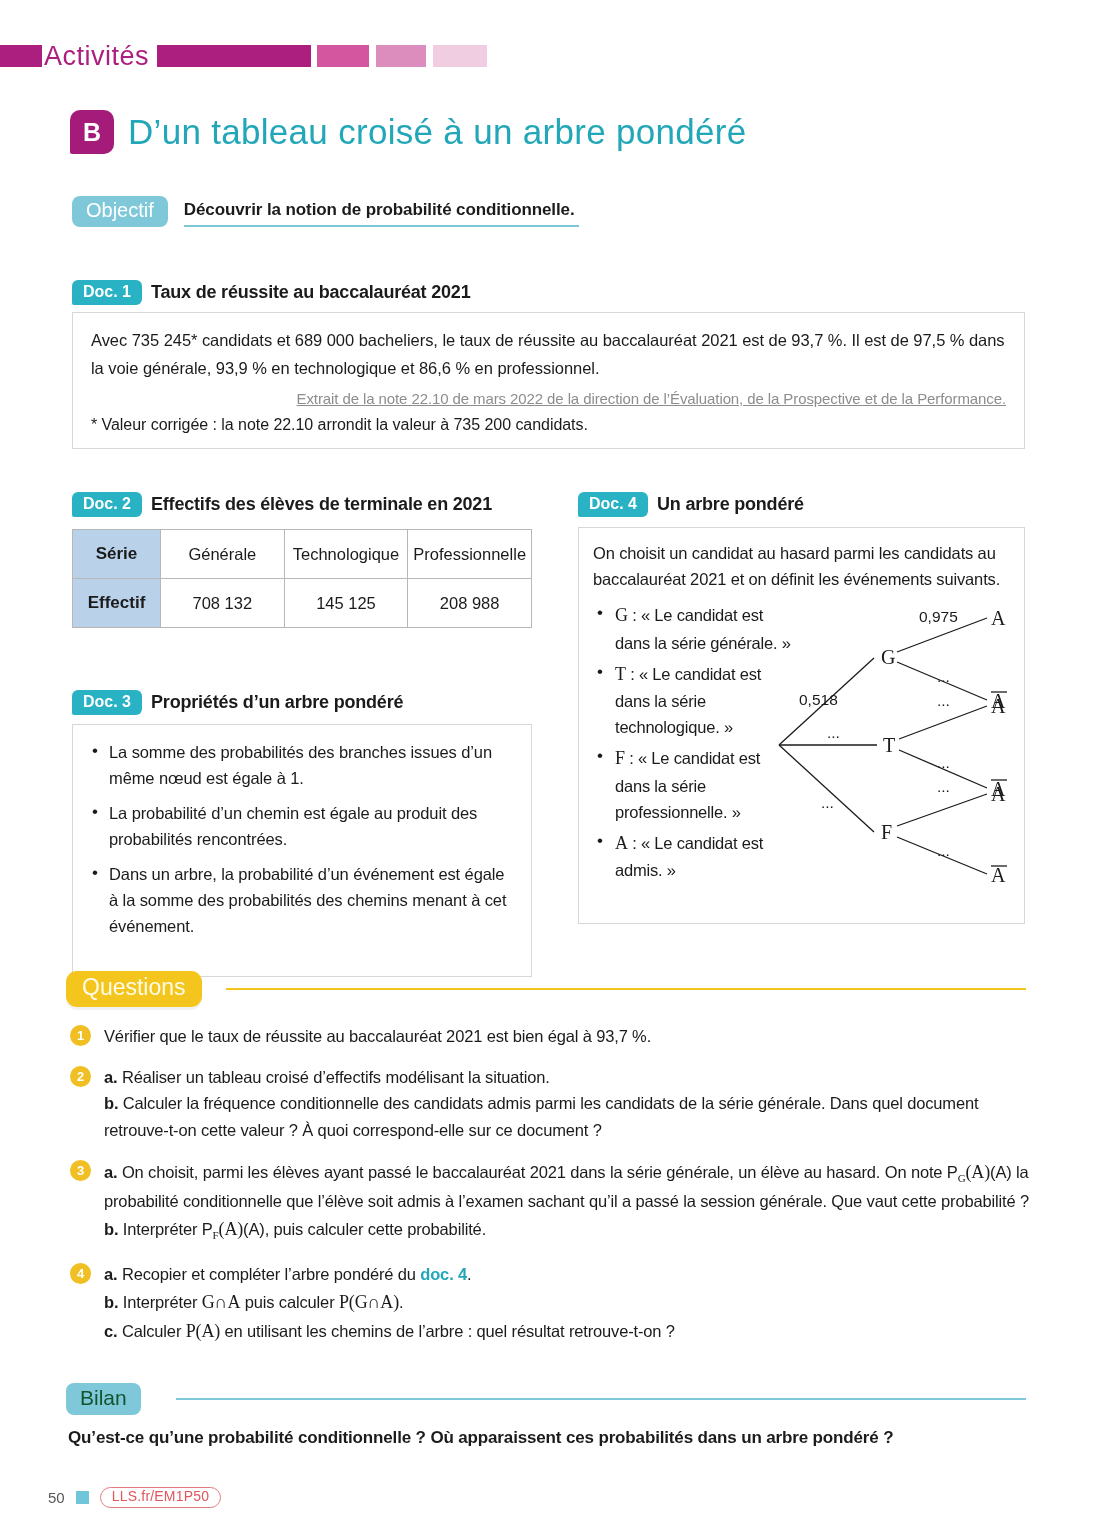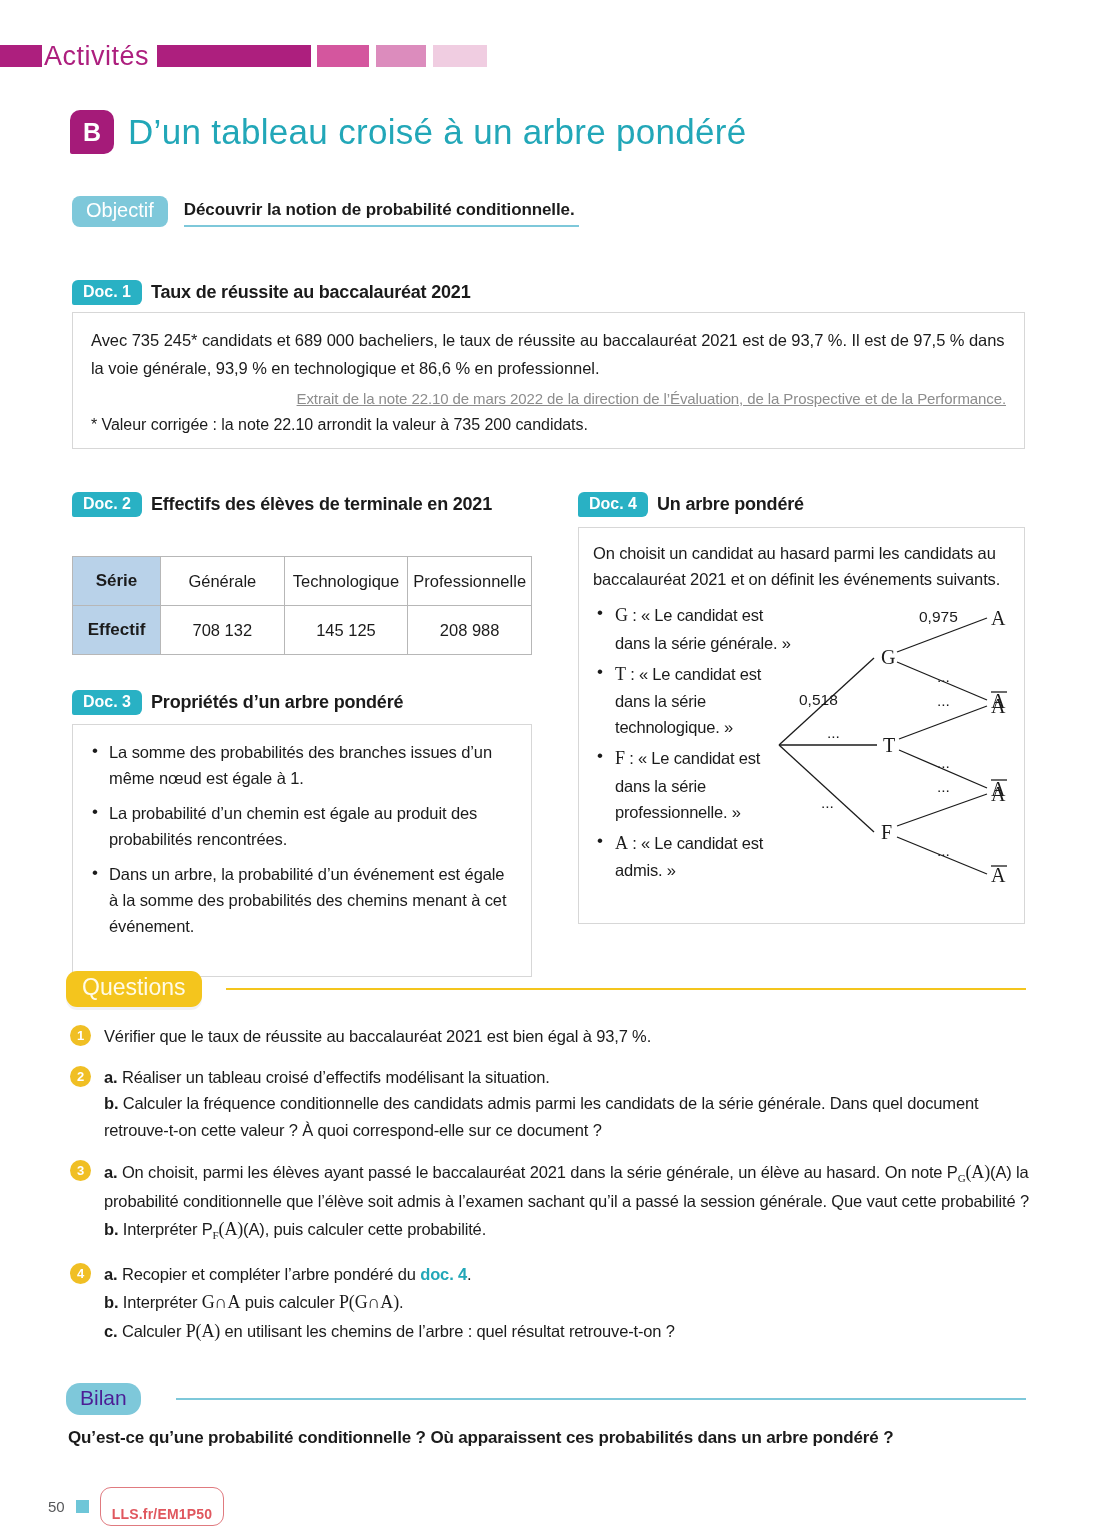--- a/index.html
+++ b/index.html
@@ -139,21 +139,21 @@
   .doc1-note {
     font-size: 16px;
     margin-top: 9px;
     letter-spacing: -.05px;
   }
 
   
   #doc2-head { position: absolute; left: 72px; top: 492px; }
   .doc2-table {
     position: absolute;
-    left: 72px; top: 556px;
+    left: 72px; top: 529px;
     width: 460px;
     border-collapse: collapse;
     table-layout: fixed;
   }
   .doc2-table td {
     border: 1px solid #b7b7b7;
     height: 49px;
     text-align: center;
     font-size: 16.5px;
     padding: 0 4px;
@@ -277,22 +277,22 @@
   .q-line b { font-weight: bold; }
   .doc-ref { color: #22a7b8; font-weight: bold; }
   .mathv { font-family: "Liberation Serif", serif; font-size: 18px; }
   .sub { font-size: 11px; vertical-align: sub; font-family: "Liberation Serif", serif; }
 
   
   .bilan-banner { position: absolute; left: 66px; top: 1383px; width: 960px; height: 34px; }
   .bilan-tab {
     position: absolute; left: 0; top: 0;
     background: #7ec8da;
-    color: #4c1d95;
-    border-radius: 14px;
+    color: #14532d;
+    border-radius: 8px;
     padding: 2px 14px 4px;
     font-size: 21px;
     line-height: 1.25;
   }
   .bilan-rule {
     position: absolute;
     left: 110px; top: 15px;
     width: 850px; height: 1.5px;
     background: #7ec8da;
   }
@@ -306,22 +306,22 @@
 
   
   .footer { position: absolute; left: 48px; top: 1487px; display: flex; align-items: center; gap: 11px; }
   .page-num { font-size: 15px; color: #58595b; }
   .foot-square { width: 13px; height: 13px; background: #6ec6d8; }
   .foot-link {
     border: 1.3px solid #e07a7f;
     border-radius: 11px;
     color: #e0575e;
     font-size: 14px;
-    font-weight: bold;
-    padding: 18px 11px 3px;
+    font-weight: normal;
+    padding: 0 11px 3px;
     letter-spacing: .2px;
   }
 </style>
 </head>
 <body>
 
 <div class="activities-banner">
   <div class="band band-a"></div>
   <div class="activities-label">Activités</div>
   <div class="band band-b"></div>

